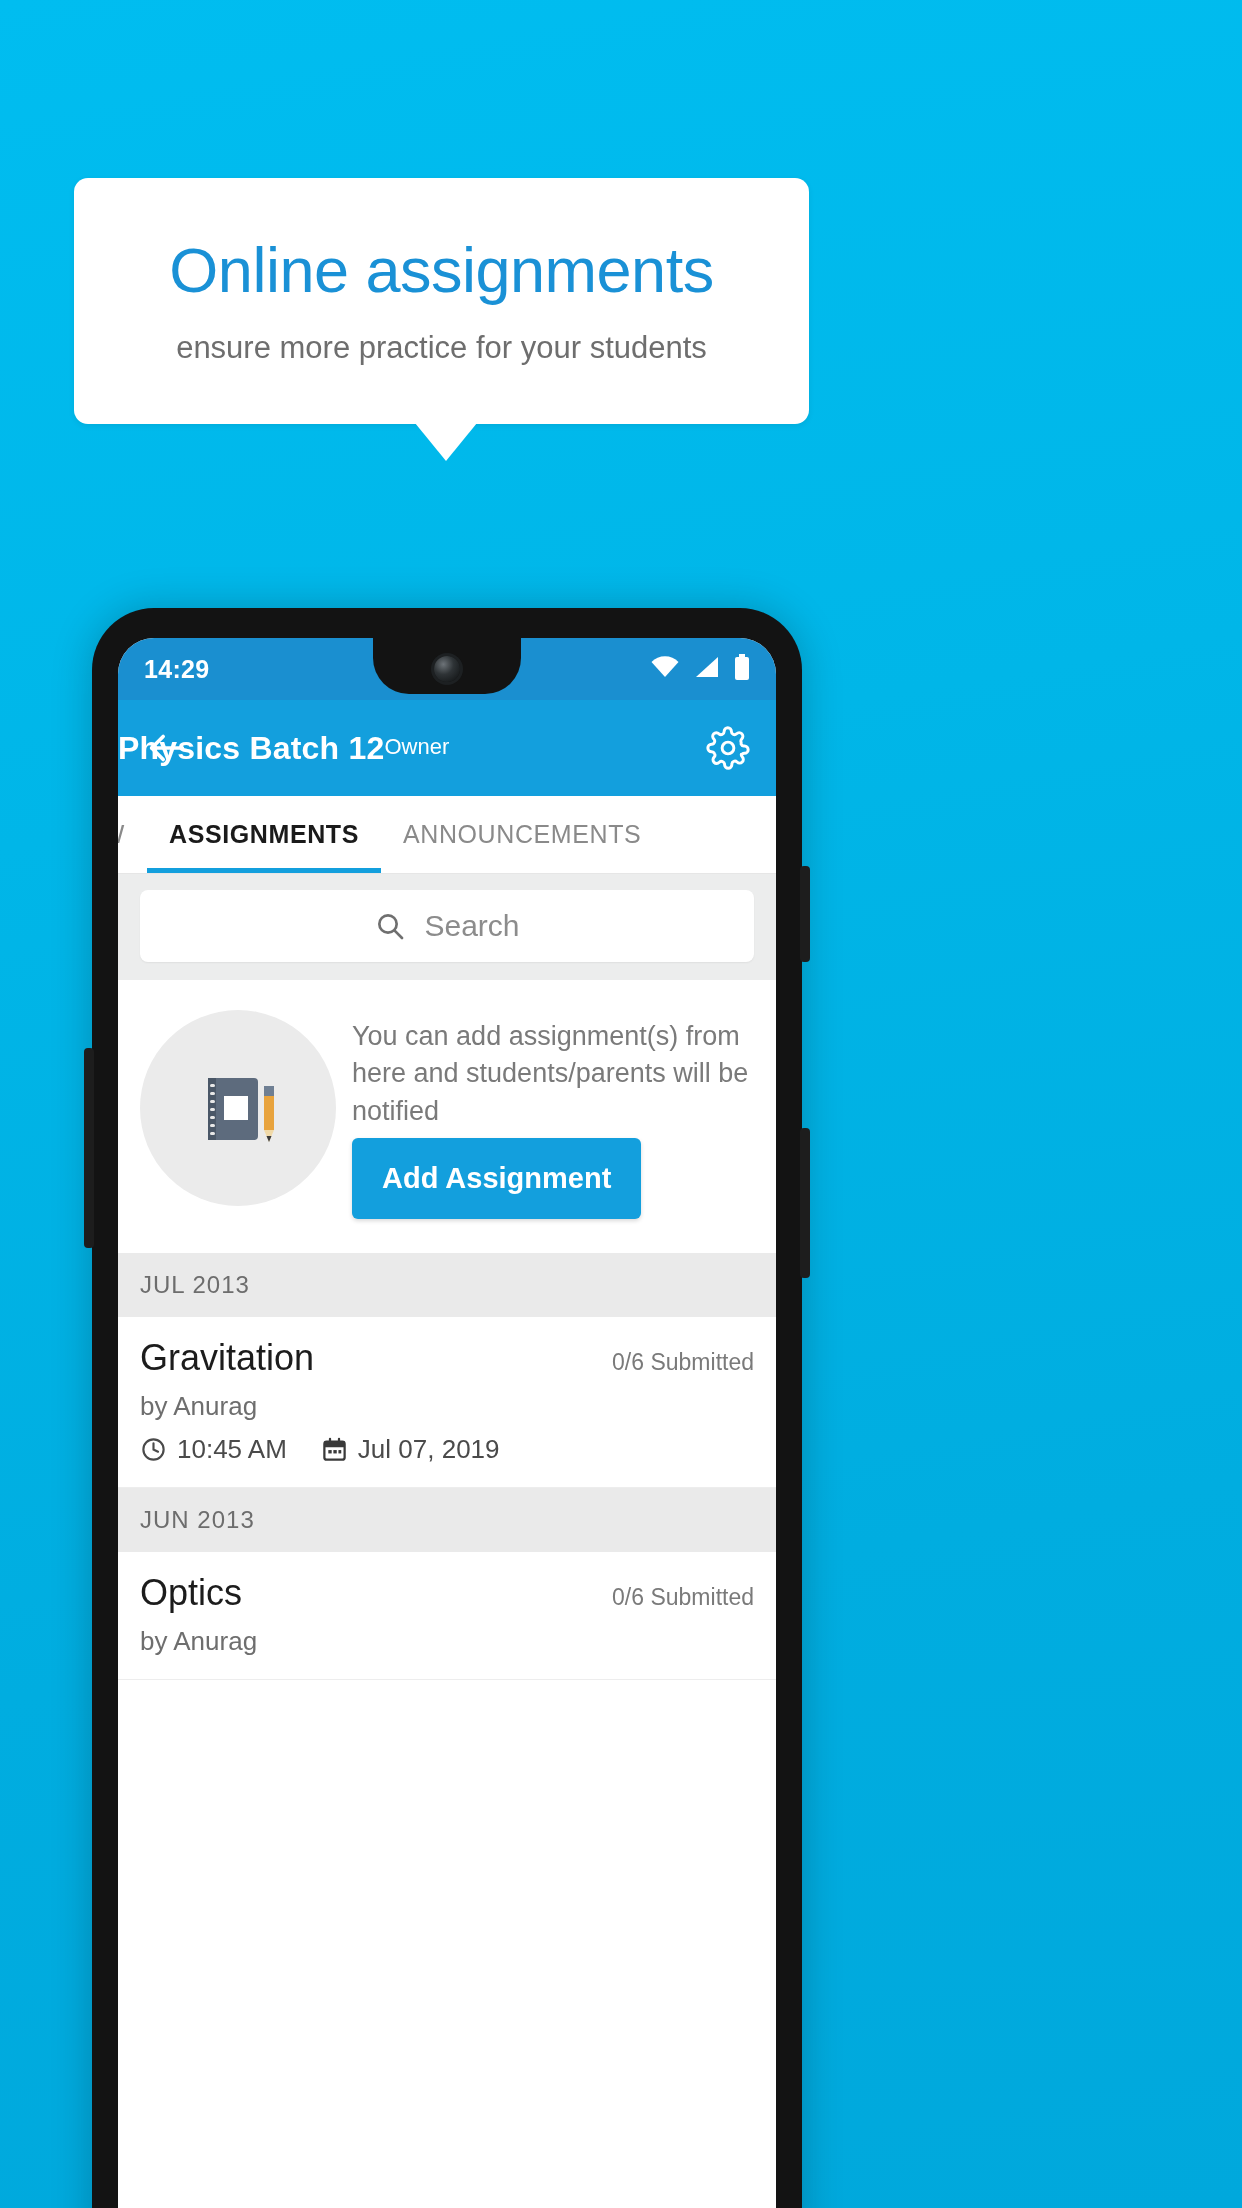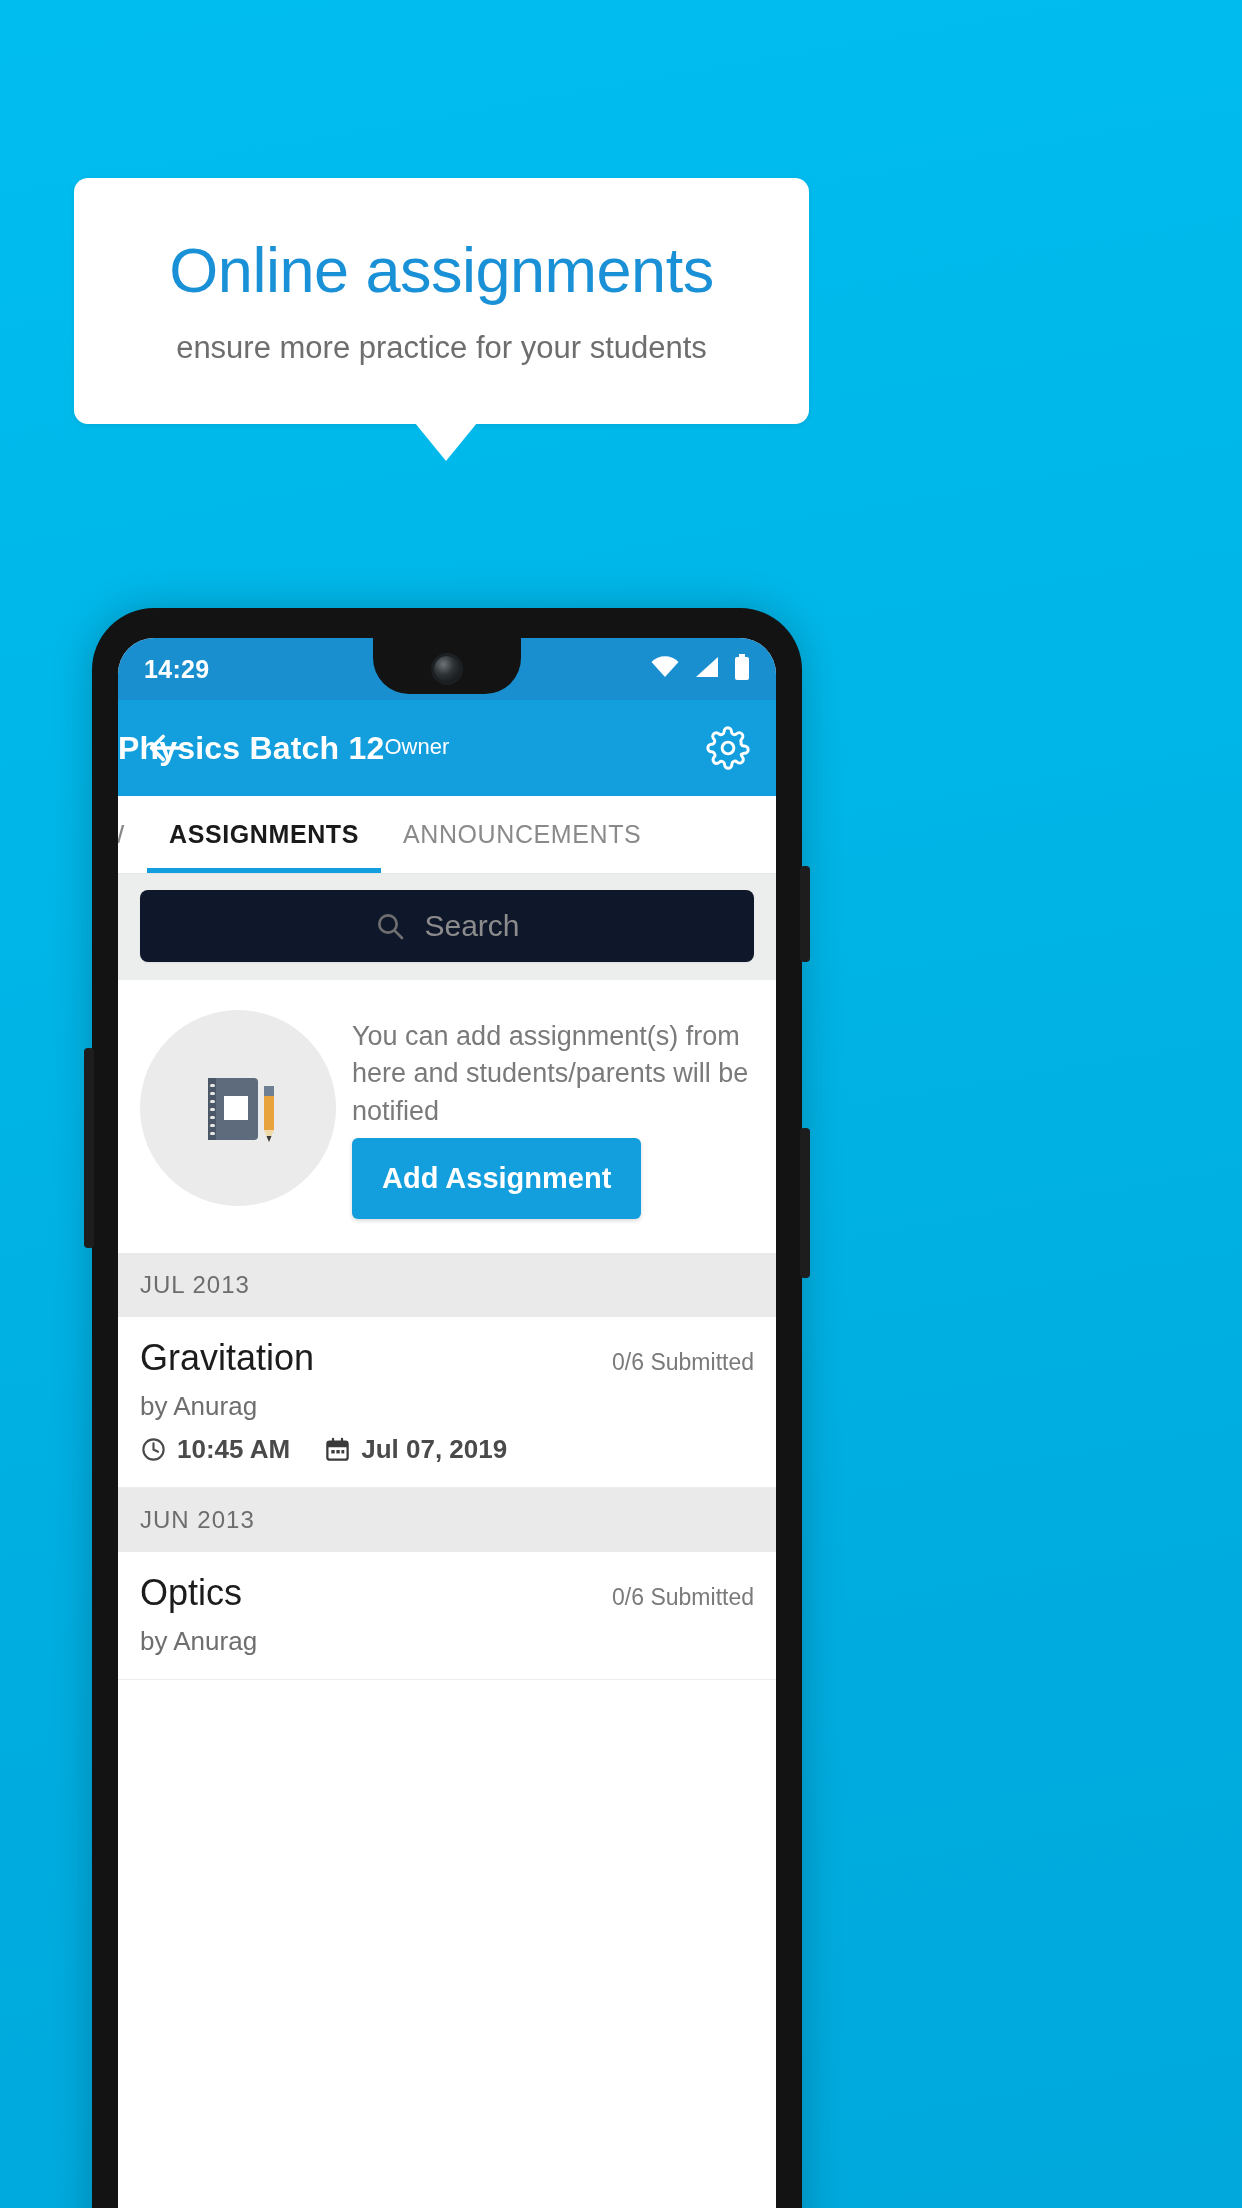--- a/index.html
+++ b/index.html
@@ -155,21 +155,21 @@
     height:5px; background:#139fdd;
   }
   #tab-overview { padding-left:0; margin-left:-42px; }
   
   #search-wrap {
     background:#eceded;
     padding:16px 22px 18px;
   }
   #search-box {
     height:72px;
-    background:#0f172a;
+    background:#ffffff;
     border-radius:8px;
     display:flex; align-items:center; justify-content:center;
     gap:18px;
     box-shadow:0 1px 2px rgba(0,0,0,0.06);
   }
   #search-icon { width:32px; height:32px; }
   #search-placeholder { color:#8c8c8c; font-size:30px; }
   
   #empty-card {
     background:#ffffff;
@@ -235,21 +235,20 @@
     margin-top:12px;
     color:#6e6e6e;
     font-size:26px;
   }
   .assignment-meta {
     margin-top:12px;
     display:flex; align-items:center;
     gap:10px;
     color:#4a4a4a;
     font-size:26px;
-    font-weight:bold;
   }
   .meta-icon { width:27px; height:27px; flex:none; }
   .meta-gap { width:14px; display:inline-block; }
 </style>
 </head>
 <body>
 
 <div id="bg"></div>
 
 <div id="bubble">

